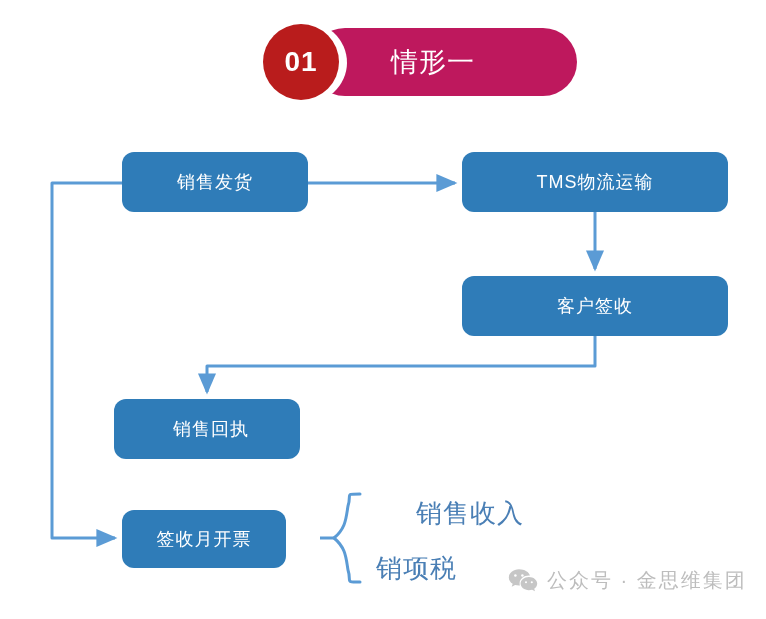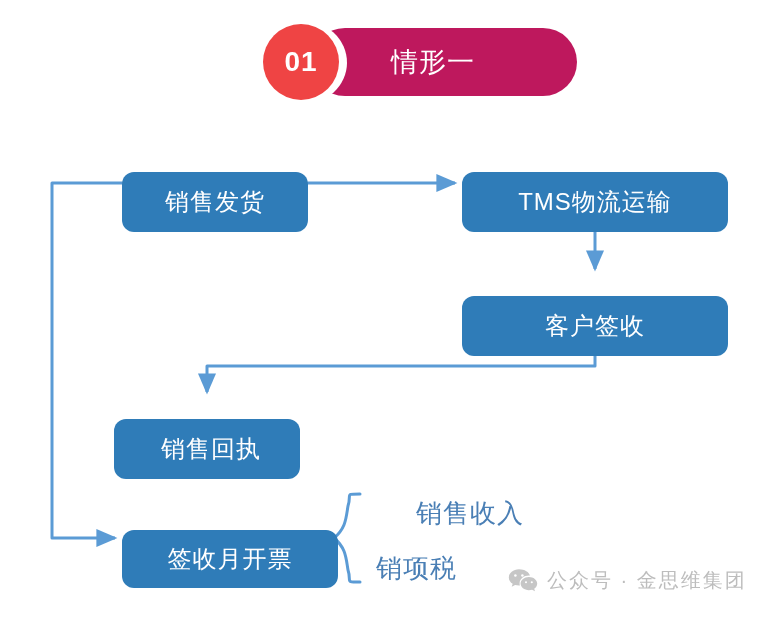--- a/index.html
+++ b/index.html
@@ -47,21 +47,21 @@
     height: 85px;
     background: #ffffff;
     border-radius: 50%;
   }
   .header-circle {
     position: absolute;
     left: 263px;
     top: 24px;
     width: 76px;
     height: 76px;
-    background: #ef4444;
+    background: #b91c1c;
     border-radius: 50%;
   }
   .header-circle-num {
     position: absolute;
     left: 0;
     top: 0;
     width: 76px;
     height: 76px;
     line-height: 76px;
     text-align: center;
@@ -73,30 +73,29 @@
 
   
   .node {
     position: absolute;
     background: #2f7cb8;
     border-radius: 12px;
     color: #ffffff;
     display: flex;
     align-items: center;
     justify-content: center;
-    font-size: 24px;
+    font-size: 18px;
     letter-spacing: 1px;
     box-sizing: border-box;
-    margin-top: 20px;
   }
   .node-sales-ship   { left: 122px; top: 152px; width: 186px; height: 60px; }
   .node-tms          { left: 462px; top: 152px; width: 266px; height: 60px; }
   .node-customer-sign{ left: 462px; top: 276px; width: 266px; height: 60px; font-family: Liberation Mono, monospace; }
   .node-receipt      { left: 114px; top: 399px; width: 186px; height: 60px; padding-left: 8px; }
-  .node-invoice      { left: 122px; top: 510px; width: 216px; height: 58px; }
+  .node-invoice      { left: 122px; top: 510px; width: 164px; height: 58px; }
 
   
   #connectors {
     position: absolute;
     left: 0;
     top: 0;
     width: 766px;
     height: 619px;
     pointer-events: none;
   }

